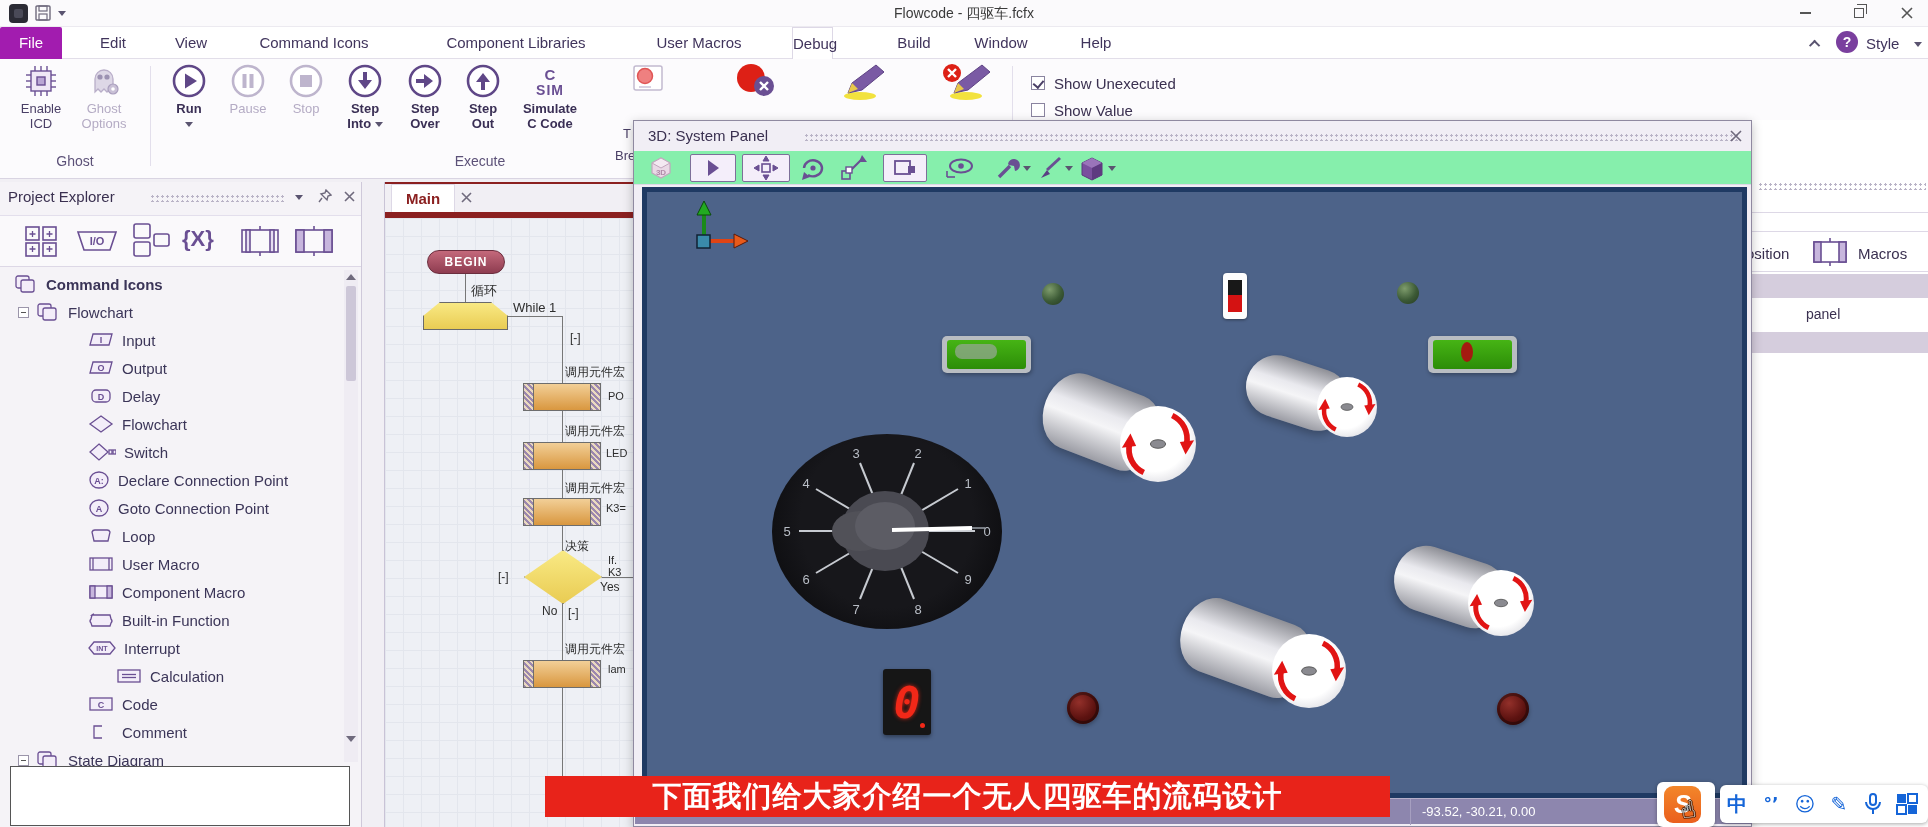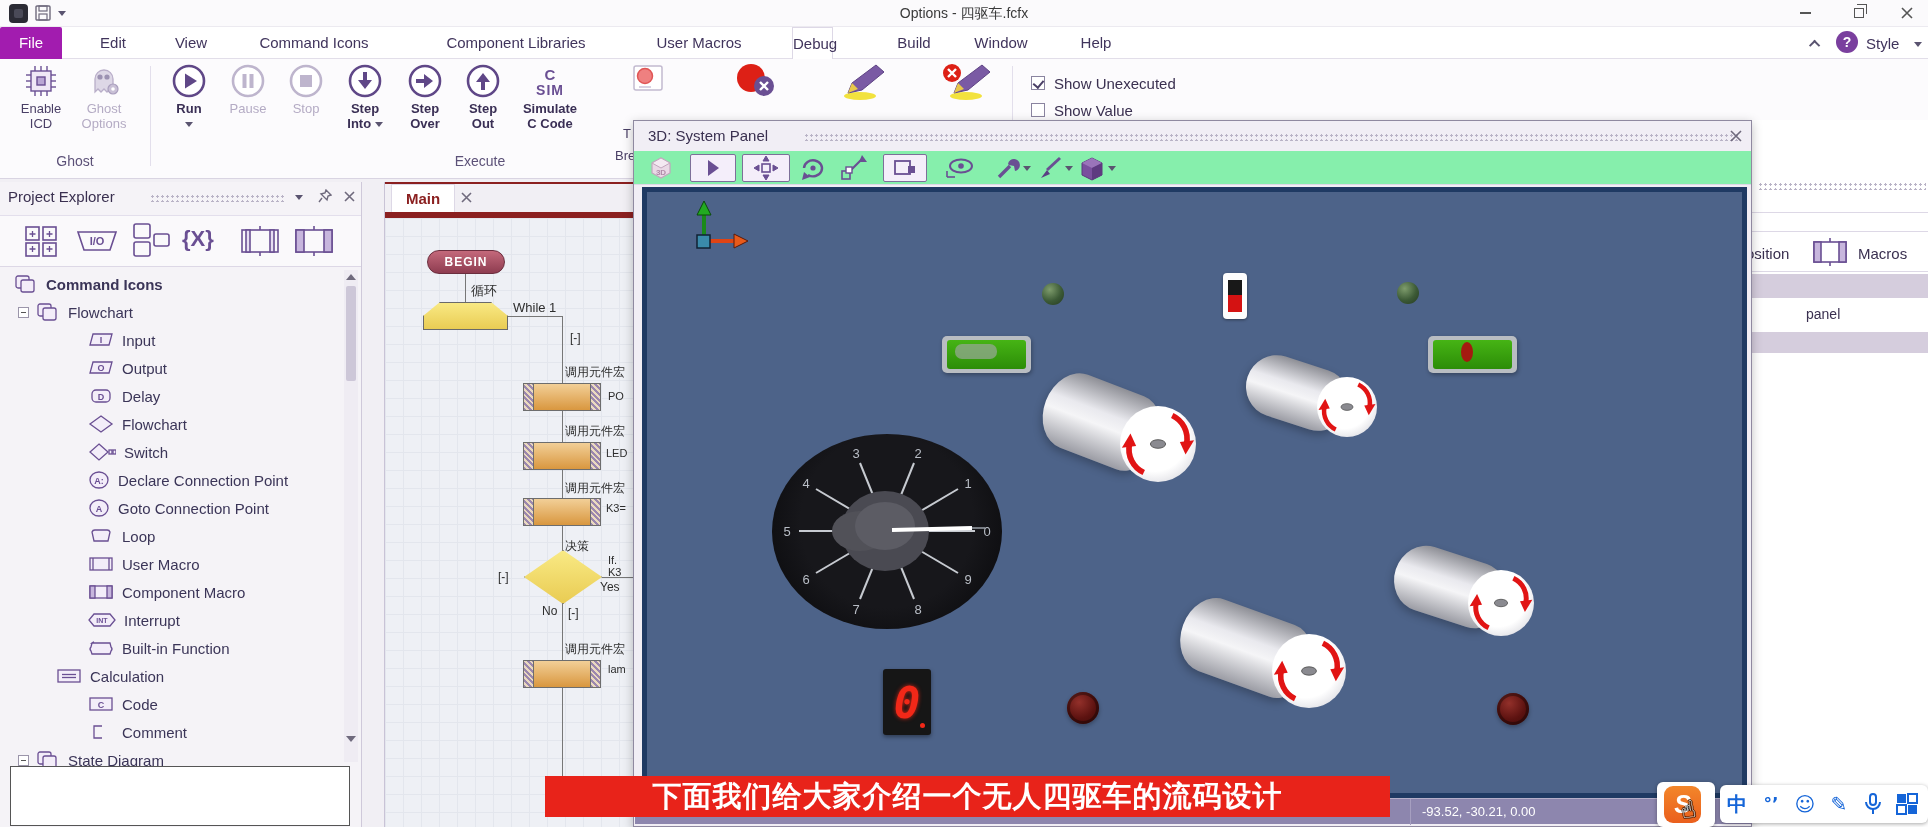--- a/index.html
+++ b/index.html
@@ -91,21 +91,21 @@
   <div class="abs" id="titlebar">
     <div class="abs" style="left:9px;top:4px;width:19px;height:19px;background:#2b2b35;border-radius:4px">
       <div class="abs" style="left:5px;top:5px;width:9px;height:9px;background:#4a4a58;border-radius:2px"></div>
     </div>
     <svg class="abs" style="left:34px;top:4px" width="18" height="18" viewBox="0 0 18 18">
       <rect x="2" y="2" width="14" height="14" rx="1" fill="none" stroke="#6f6a7d" stroke-width="1.4"></rect>
       <rect x="5" y="2" width="8" height="5" fill="none" stroke="#6f6a7d" stroke-width="1.2"></rect>
       <rect x="5" y="10" width="8" height="6" fill="none" stroke="#6f6a7d" stroke-width="1.2"></rect>
     </svg>
     <span class="abs tri-d" style="left:58px;top:11px"></span>
-    <div class="abs" id="apptitle">Options - 四驱车.fcfx</div>
+    <div class="abs" id="apptitle">Flowcode - 四驱车.fcfx</div>
     <div class="abs winbtn" style="left:1784px">
       <div style="width:11px;height:2px;background:#555"></div>
     </div>
     <div class="abs winbtn" style="left:1838px">
       <div style="position:relative;width:10px;height:10px;border:1.5px solid #555">
         <div style="position:absolute;left:2px;top:-5px;width:10px;height:10px;border:1.5px solid #555;border-bottom:none;border-left:none"></div>
       </div>
     </div>
     <div class="abs winbtn" style="left:1886px;font-size:16px">
       <svg width="12" height="12" viewBox="0 0 12 12">
@@ -416,36 +416,36 @@
             <svg class="ticon" width="26" height="16" viewBox="0 0 26 16">
               <rect x="2" y="2" width="22" height="12"></rect>
               <rect x="2" y="2" width="5" height="12" fill="#c7b6dd"></rect>
               <rect x="19" y="2" width="5" height="12" fill="#c7b6dd"></rect>
             </svg>
           </span>
         <span>Component Macro</span>
       </div>
       <div class="ti" style="padding-left:88px">
         <span class="ic">
+            <svg class="ticon" width="26" height="16" viewBox="0 0 26 16">
+              <path d="M4,3 q3,-2 0,-0 l-1,4 q-2,2 0,4 l1,3 h18 l1,-3 q2,-2 0,-4 l-1,-4 z"></path>
+            </svg>
+          </span>
+        <span>Built-in Function</span>
+      </div>
+      <div class="ti" style="padding-left:88px">
+        <span class="ic">
             <svg class="ticon" width="28" height="16" viewBox="0 0 28 16">
               <polygon points="6,2 22,2 27,8 22,14 6,14 1,8"></polygon>
               <text x="14" y="11" font-size="7" text-anchor="middle">INT</text>
             </svg>
           </span>
         <span>Interrupt</span>
       </div>
-      <div class="ti" style="padding-left:88px">
-        <span class="ic">
-            <svg class="ticon" width="26" height="16" viewBox="0 0 26 16">
-              <path d="M4,3 q3,-2 0,-0 l-1,4 q-2,2 0,4 l1,3 h18 l1,-3 q2,-2 0,-4 l-1,-4 z"></path>
-            </svg>
-          </span>
-        <span>Built-in Function</span>
-      </div>
-      <div class="ti" style="padding-left:56px">
+      <div class="ti" style="padding-left:116px">
         <span class="ic">
             <svg class="ticon" width="26" height="16" viewBox="0 0 26 16">
               <rect x="2" y="2" width="22" height="12"></rect>
               <line x1="6" y1="6.5" x2="20" y2="6.5"></line>
               <line x1="6" y1="9.5" x2="20" y2="9.5"></line>
             </svg>
           </span>
         <span>Calculation</span>
       </div>
       <div class="ti" style="padding-left:88px">

